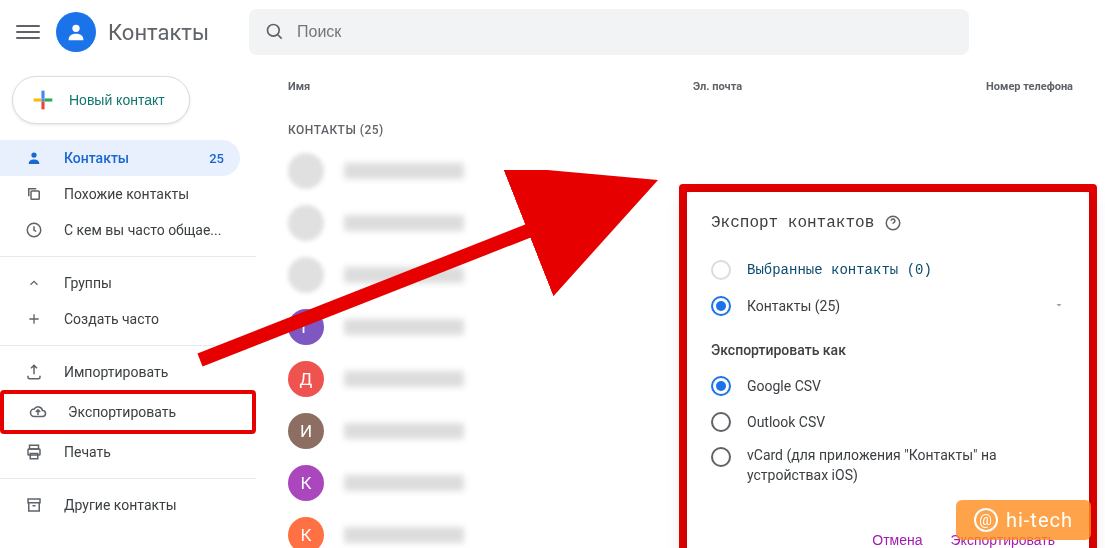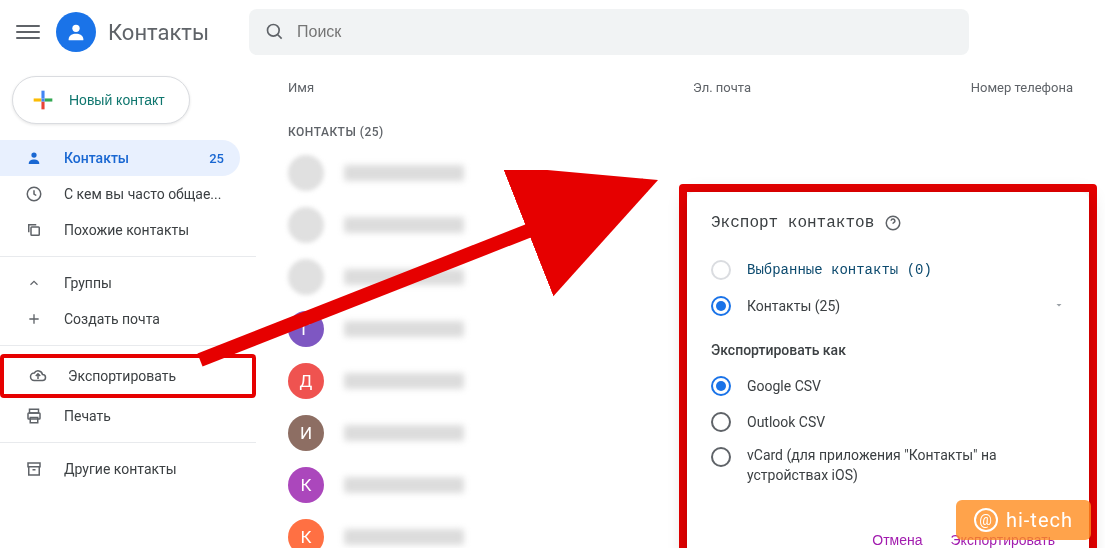--- a/index.html
+++ b/index.html
@@ -25,21 +25,21 @@
 .sidebar-item.active { background: #e8f0fe; color: #1967d2; font-weight: 500; }
 .sidebar-item.active .sidebar-count { color: #1967d2; }
 .sidebar-item .item-icon { width: 20px; margin-right: 20px; display: flex; align-items: center; justify-content: center; }
 .sidebar-item .item-label { flex: 1; white-space: nowrap; overflow: hidden; text-overflow: ellipsis; }
 .sidebar-count { font-size: 13px; color: #5f6368; }
 .sidebar-divider { height: 1px; background: #e8eaed; margin: 8px 0; }
 
 .highlight-box { border: 4px solid #e60000; border-radius: 4px; }
 
 .main { flex: 1; padding: 0 24px; position: relative; }
-.list-header { display: flex; padding: 16px 8px 12px 8px; font-size: 13px; color: #5f6368; font-weight: 400; }
+.list-header { display: flex; padding: 16px 8px 12px 8px; font-size: 11px; color: #5f6368; font-weight: 700; }
 .col-name { flex: 1; }
 .col-email { width: 240px; }
 .col-phone { width: 140px; text-align: right; }
 
 .section-label { font-size: 12px; color: #5f6368; font-weight: 500; letter-spacing: 0.5px; padding: 18px 8px 8px 8px; text-transform: uppercase; }
 
 .contact-row { display: flex; align-items: center; height: 52px; padding: 0 8px; cursor: pointer; }
 .avatar { width: 36px; height: 36px; border-radius: 50%; display: flex; align-items: center; justify-content: center; color: #fff; font-size: 17px; margin-right: 20px; }
 .avatar.img { background: #e0e0e0; filter: blur(2px); }
 .contact-name-blur { width: 120px; height: 16px; background: #dcdcdc; filter: blur(3px); border-radius: 2px; }
@@ -113,57 +113,65 @@
             <circle cx="12" cy="8" r="3.5"></circle>
             <path d="M5 19c0-3.2 3.2-5 7-5s7 1.8 7 5v1H5z"></path>
           </svg>
         </span>
       <span class="item-label">Контакты</span>
       <span class="sidebar-count">25</span>
     </div>
     <div class="sidebar-item">
       <span class="item-icon">
           <svg width="18" height="18" viewBox="0 0 24 24" fill="none" stroke="#5f6368" stroke-width="2">
+            <rect x="8" y="8" width="11" height="11" rx="1"></rect>
+            <path d="M5 15V5h10"></path>
+          </svg>
+        </span>
+      <span class="item-label">Похожие контакты</span>
+    </div>
+    <div class="sidebar-item">
+      <span class="item-icon">
+          <svg width="18" height="18" viewBox="0 0 24 24" fill="none" stroke="#5f6368" stroke-width="2">
             <circle cx="12" cy="12" r="9"></circle>
             <path d="M12 7v5l3 2"></path>
           </svg>
         </span>
       <span class="item-label">С кем вы часто общае...</span>
     </div>
-    <div class="sidebar-item">
-      <span class="item-icon">
-          <svg width="18" height="18" viewBox="0 0 24 24" fill="none" stroke="#5f6368" stroke-width="2">
-            <rect x="8" y="8" width="11" height="11" rx="1"></rect>
-            <path d="M5 15V5h10"></path>
-          </svg>
-        </span>
-      <span class="item-label">Похожие контакты</span>
-    </div>
 
     <div class="sidebar-divider"></div>
 
     <div class="sidebar-item">
       <span class="item-icon">
           <svg width="14" height="14" viewBox="0 0 24 24" fill="none" stroke="#5f6368" stroke-width="2">
             <path d="M6 15l6-6 6 6"></path>
           </svg>
         </span>
       <span class="item-label">Группы</span>
     </div>
     <div class="sidebar-item">
       <span class="item-icon">
           <svg width="16" height="16" viewBox="0 0 24 24" fill="none" stroke="#5f6368" stroke-width="2">
             <path d="M12 5v14M5 12h14"></path>
           </svg>
         </span>
-      <span class="item-label">Создать почта</span>
+      <span class="item-label">Создать часто</span>
     </div>
 
     <div class="sidebar-divider"></div>
 
+    <div class="sidebar-item">
+      <span class="item-icon">
+          <svg width="18" height="18" viewBox="0 0 24 24" fill="none" stroke="#5f6368" stroke-width="2">
+            <path d="M12 3v12M8 7l4-4 4 4M4 17v2a2 2 0 002 2h12a2 2 0 002-2v-2"></path>
+          </svg>
+        </span>
+      <span class="item-label">Импортировать</span>
+    </div>
     <div class="highlight-box">
       <div class="sidebar-item" style="margin-right:0">
         <span class="item-icon">
             <svg width="18" height="18" viewBox="0 0 24 24" fill="none" stroke="#5f6368" stroke-width="2">
               <path d="M7 18a5 5 0 010-10 6 6 0 0111 2 4 4 0 010 8H7z"></path>
               <path d="M12 10v6M9 12l3-3 3 3"></path>
             </svg>
           </span>
         <span class="item-label">Экспортировать</span>
       </div>

